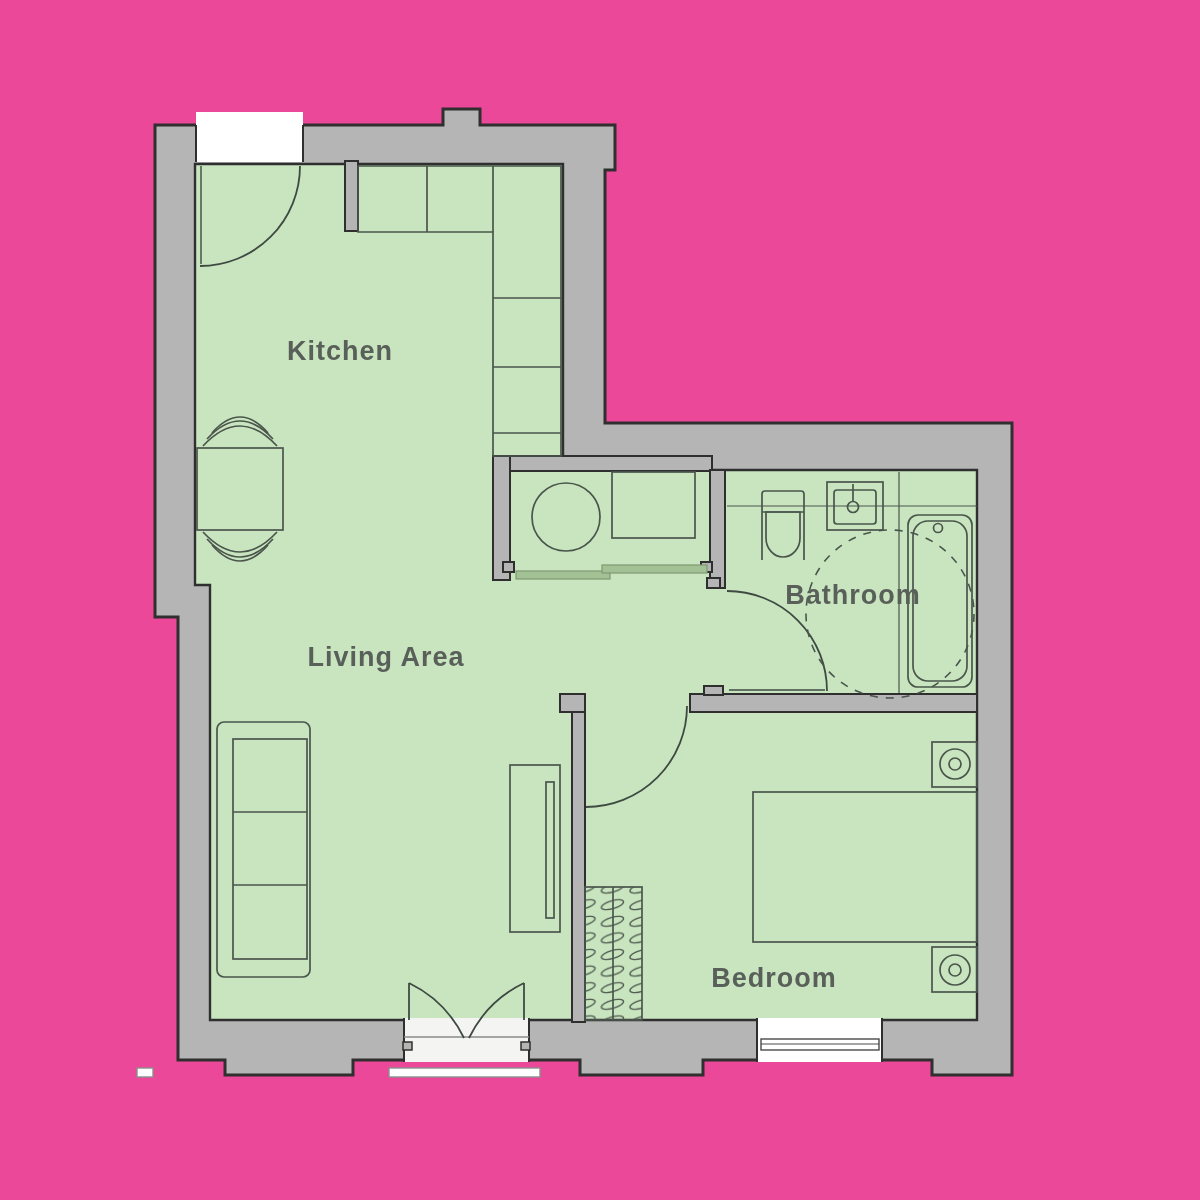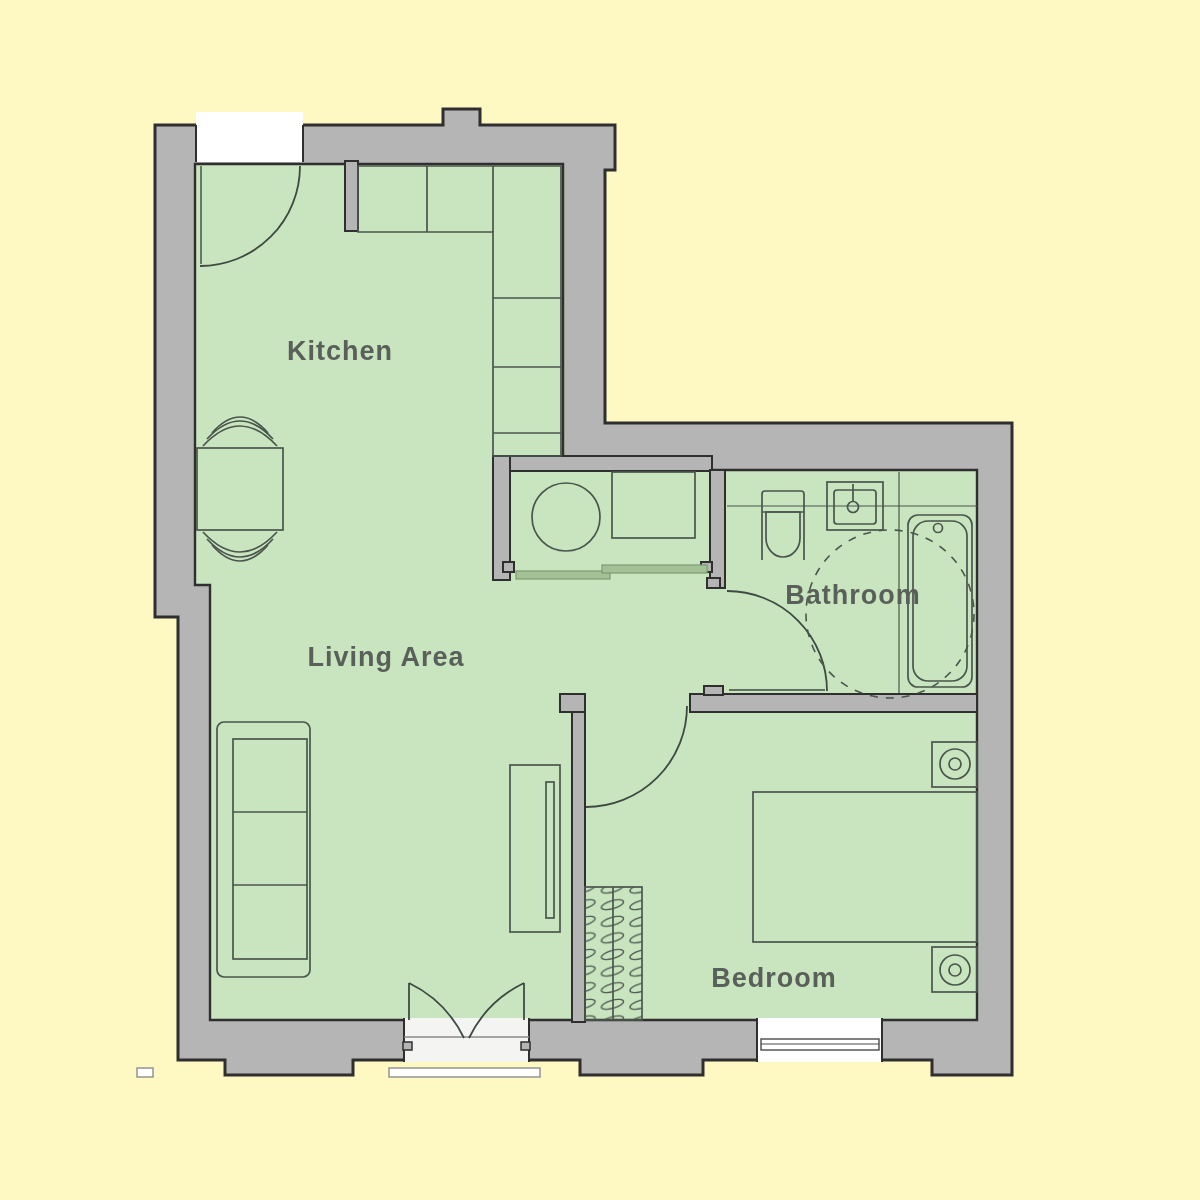--- a/index.html
+++ b/index.html
@@ -1,16 +1,16 @@
 <!DOCTYPE html>
 <html><head>
 <meta charset="utf-8">
 <style>
   html,body{margin:0;padding:0;background:#ffffff;}
-  .stage{position:relative;width:1200px;height:1200px;background:#fef9c3;overflow:hidden;}
+  .stage{position:relative;width:1200px;height:1200px;background:#ec4899;overflow:hidden;}
   svg{position:absolute;inset:0;}
   .room-label{font-family:"Liberation Sans", sans-serif;font-size:27px;font-weight:bold;
               letter-spacing:1px;fill:#59605a;}
 </style>
 </head>
 <body>
 
 <div class="stage">
 <svg width="1200" height="1200" viewBox="0 0 1200 1200">
 

